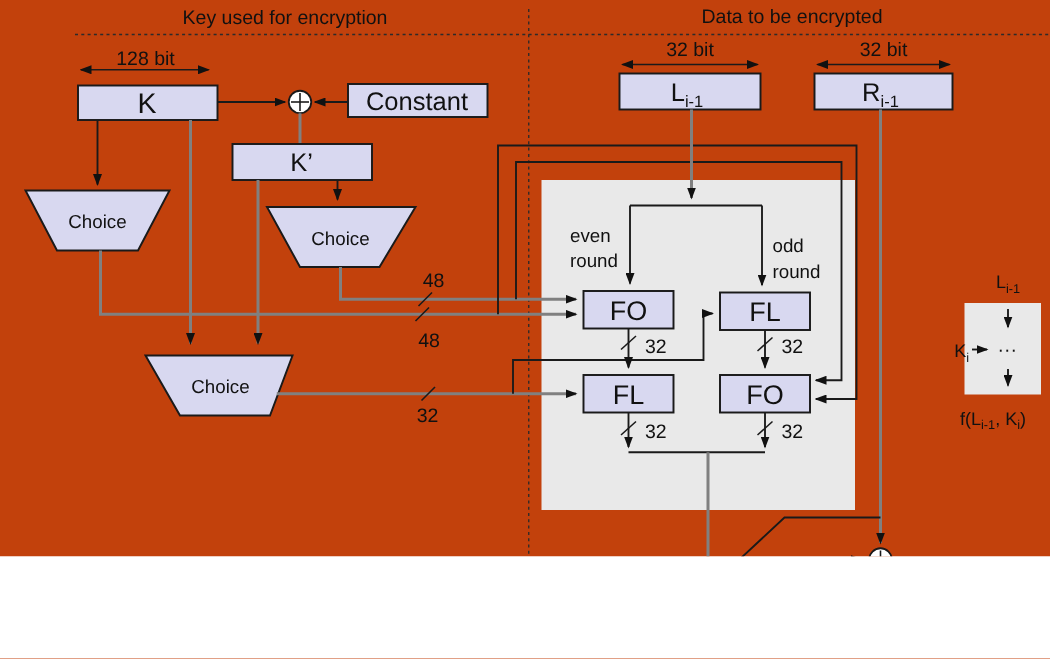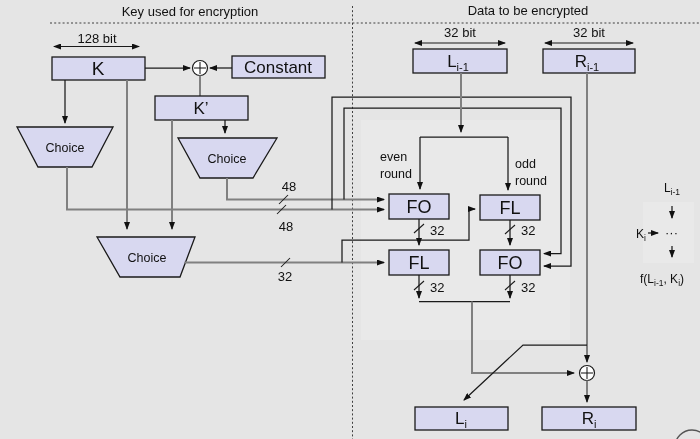--- a/index.html
+++ b/index.html
@@ -1,16 +1,16 @@
 <!DOCTYPE html>
 <html><head>
 <meta charset="utf-8">
 <style>
   html,body{margin:0;padding:0;background:#ffffff;}
-  .stage{width:700px;height:439px;position:relative;overflow:hidden;background:#e5e5e5;}
+  .stage{width:700px;height:371px;position:relative;overflow:hidden;background:#c2410c;}
   svg{display:block;}
   text{font-family:"Liberation Sans","DejaVu Sans",sans-serif;fill:#111111;}
   .box{fill:#d8d8f0;stroke:#1a1a1a;stroke-width:1.3;}
   .gpanel{fill:#e9e9e9;stroke:none;}
   .ln{stroke:#1a1a1a;stroke-width:1.25;fill:none;}
   .thin{stroke:#1a1a1a;stroke-width:1.05;fill:none;}
   .wg{stroke:#808080;stroke-width:2;fill:none;}
   .dash{stroke:#2b2b2b;stroke-width:0.9;stroke-dasharray:2 2.2;fill:none;}
   .xorc{fill:#ffffff;stroke:#1a1a1a;stroke-width:1.2;}
   .t13{font-size:13px;}

